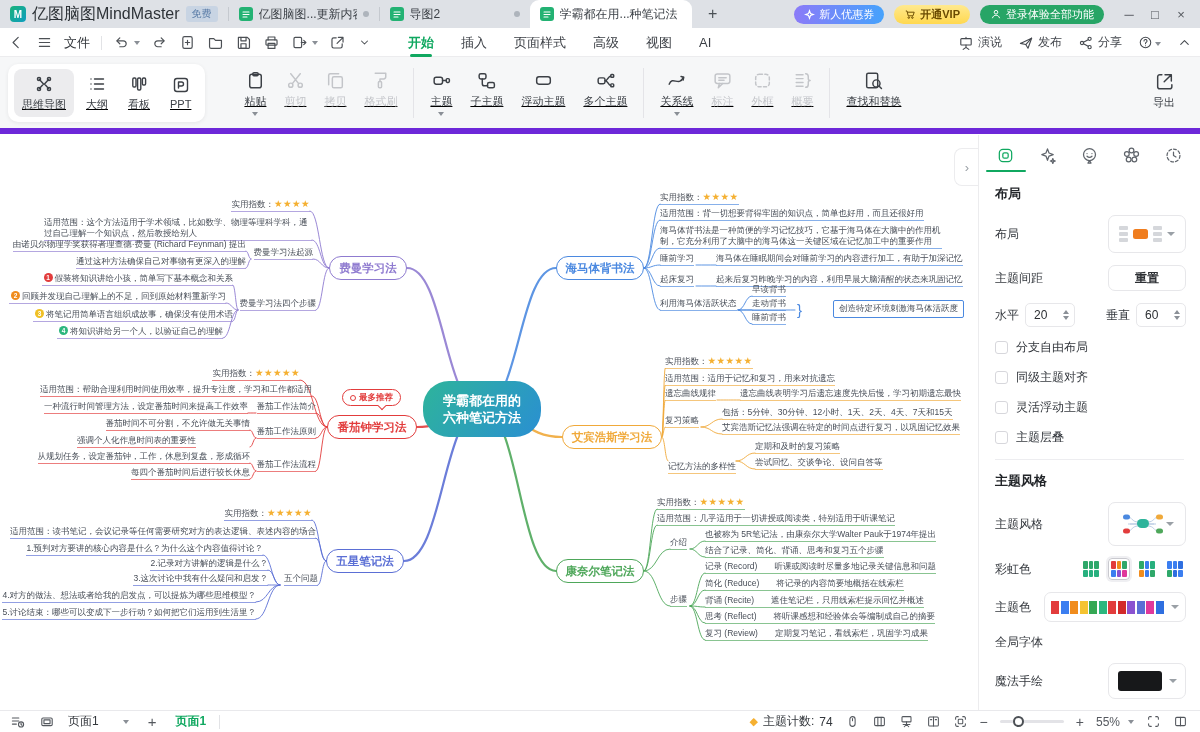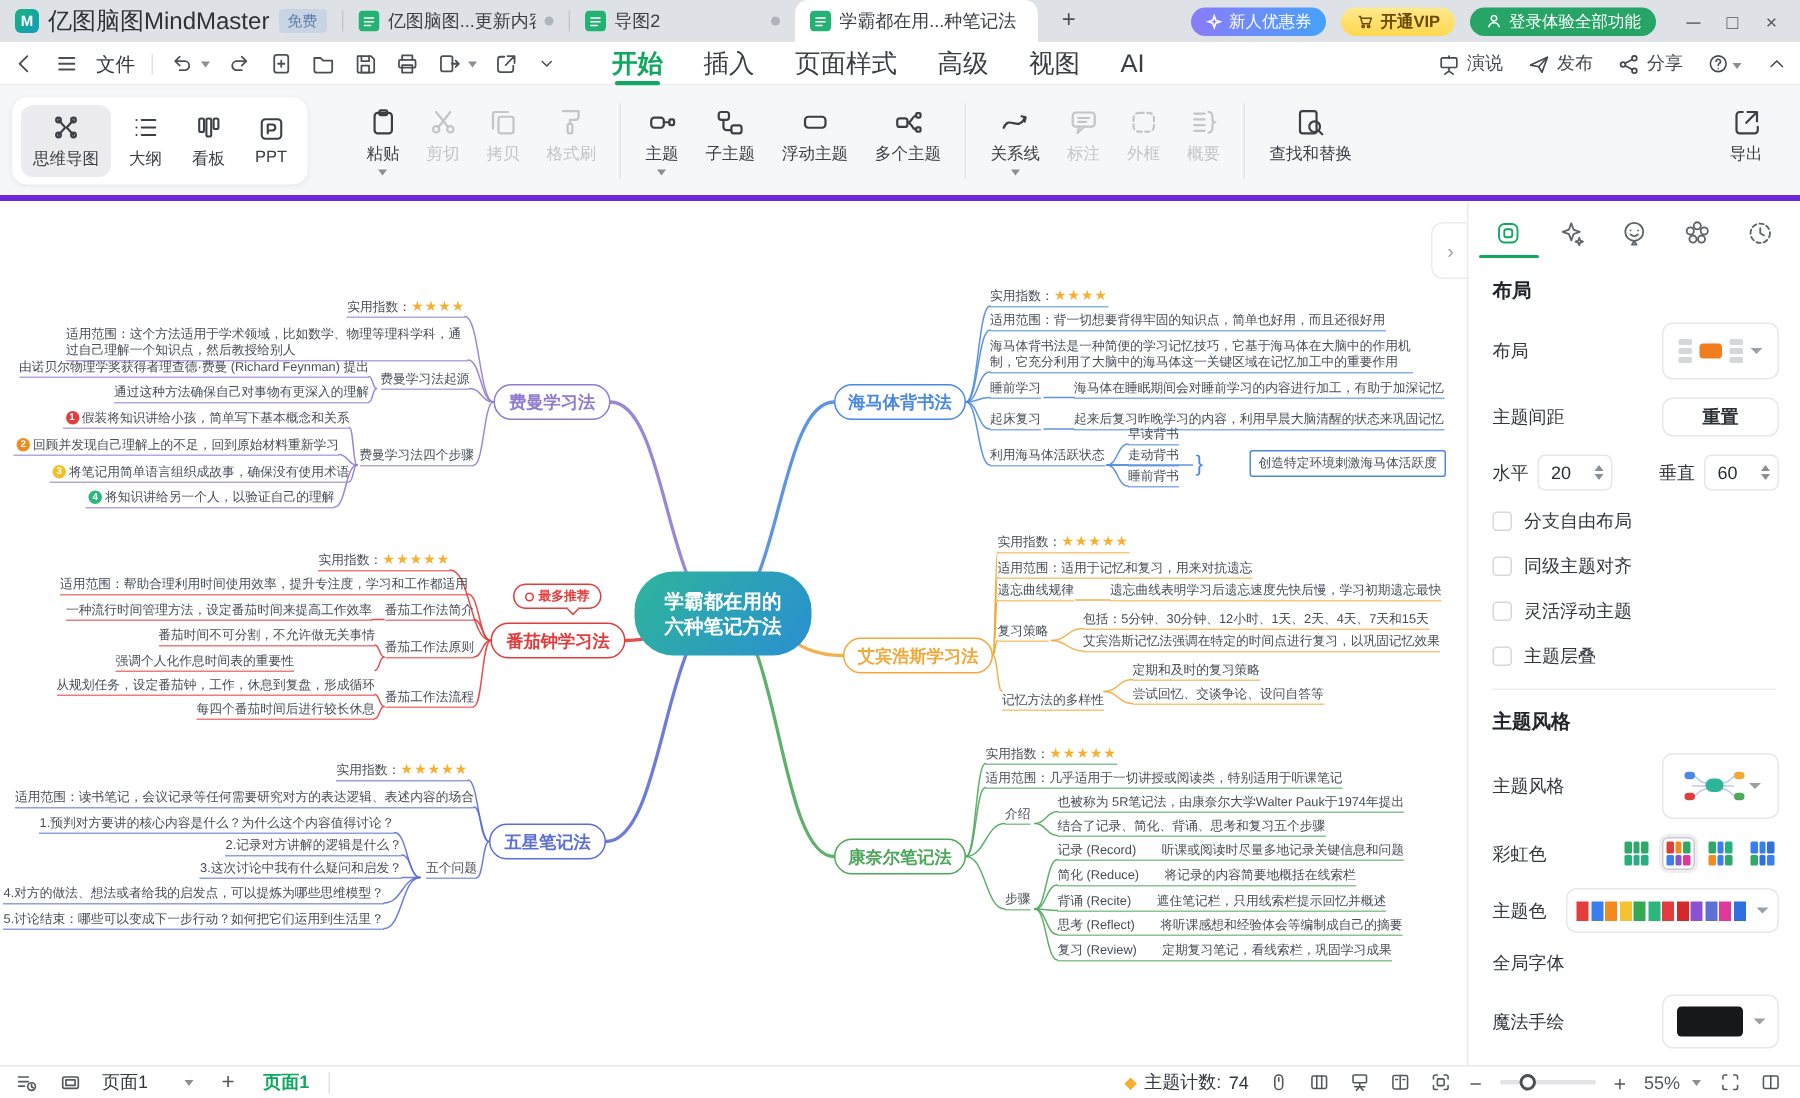--- a/index.html
+++ b/index.html
@@ -27,28 +27,28 @@
   #winctl{display:flex;align-items:center;gap:8px;margin-left:16px;margin-right:10px;color:#53575d;font-size:13px;}
   #winctl span{width:18px;text-align:center;}
 
   
   #menubar{position:absolute;left:0;top:28px;width:1200px;height:29px;background:#fff;border-bottom:1px solid #ececee;z-index:8;}
   #mb-left{position:absolute;left:8px;top:0;height:29px;display:flex;align-items:center;gap:11px;color:#4c5055;}
   #mb-left .txt{font-size:13px;color:#33373c;}
   .vsep{width:1px;height:14px;background:#e2e3e6;}
   .tiny-caret{width:0;height:0;border-left:3px solid transparent;border-right:3px solid transparent;border-top:4px solid #8a8f96;margin-left:-6px;}
   #mb-tabs{position:absolute;left:408px;top:0;height:29px;display:flex;align-items:center;gap:27px;}
-  .mtab{font-size:17px;color:#3a3e44;position:relative;height:29px;display:flex;align-items:center;}
+  .mtab{font-size:13px;color:#3a3e44;position:relative;height:29px;display:flex;align-items:center;}
   .mtab.active{color:#10a860;font-weight:bold;}
   .mtab.active::after{content:"";position:absolute;left:2px;right:2px;bottom:0;height:3px;background:#10a860;border-radius:2px;}
   #mb-right{position:absolute;right:8px;top:0;height:29px;display:flex;align-items:center;gap:16px;color:#45494f;}
   .mb-act{display:flex;align-items:center;gap:4px;font-size:12px;}
 
   
-  #ribbon{position:absolute;left:0;top:57px;width:1200px;height:77px;background:#f6f7f8;border-bottom:4px solid #6d28d9;z-index:8;display:flex;align-items:center;padding-left:8px;}
+  #ribbon{position:absolute;left:0;top:57px;width:1200px;height:77px;background:#f6f7f8;border-bottom:6px solid #6d28d9;z-index:8;display:flex;align-items:center;padding-left:8px;text-decoration:underline;}
   #modecard{background:#fff;border-radius:10px;box-shadow:0 1px 4px rgba(0,0,0,.07);height:58px;display:flex;align-items:center;padding:0 6px;gap:4px;margin-right:30px;}
   .mode{display:flex;flex-direction:column;align-items:center;gap:3px;padding:5px 8px;border-radius:8px;color:#3c4046;}
   .mode.active{background:#ececee;}
   .mode .mlabel{font-size:11px;white-space:nowrap;}
   .rbtn{display:flex;flex-direction:column;align-items:center;color:#3c4046;margin:0 9px;position:relative;}
   .rbtn .rlabel{font-size:11px;margin-top:3px;white-space:nowrap;}
   .rbtn.disabled{color:#c3c5c9;}
   .rcaret{width:0;height:0;border-left:3.5px solid transparent;border-right:3.5px solid transparent;border-top:4px solid #8a8f96;margin-top:3px;}
   .rcaret.ph{border-top-color:transparent;}
   .rb-div{width:1px;height:50px;background:#e4e4e8;margin:0 7px;}

